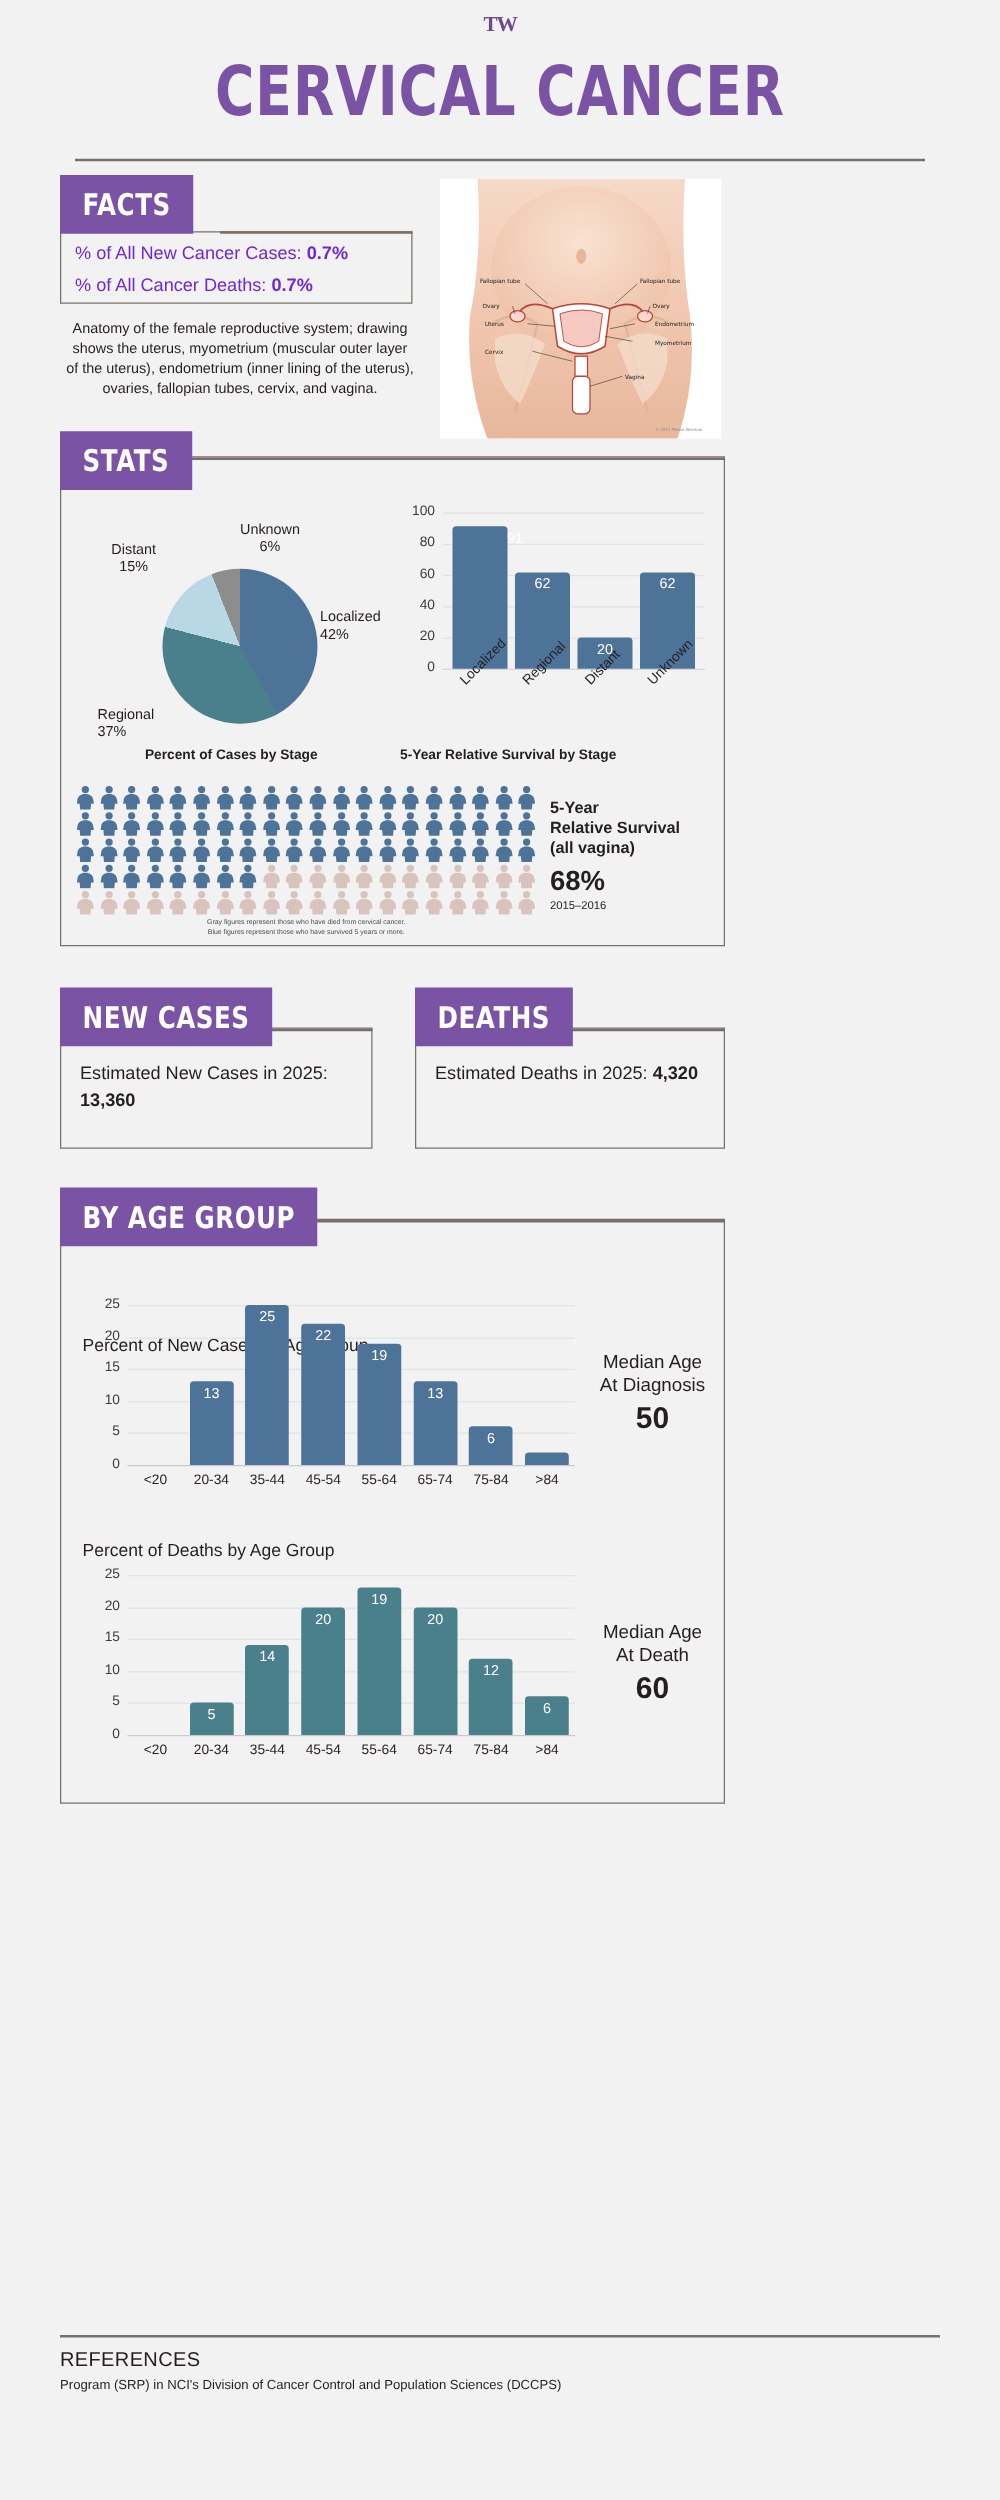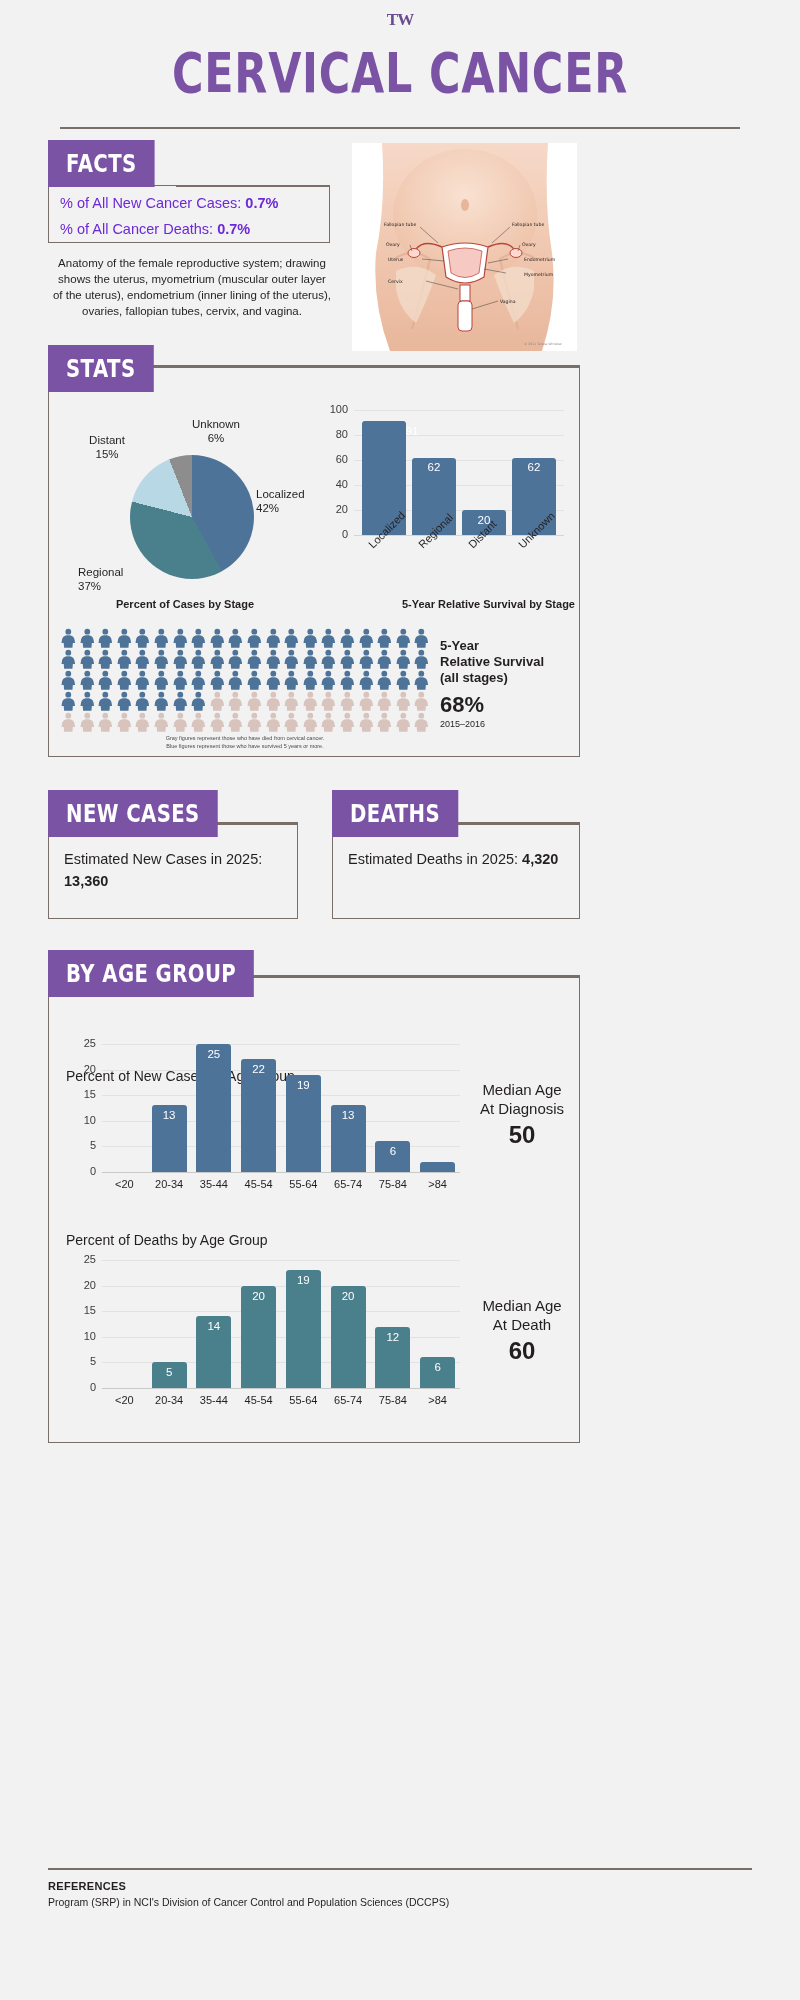--- a/index.html
+++ b/index.html
@@ -75,21 +75,21 @@
       #4a7f8c 151.2deg 284.4deg,
       #b9d8e5 284.4deg 338.4deg,
       #8d8d8d 338.4deg 360deg
     );
   }
   .pie-label { position: absolute; font-size: 11.5px; line-height: 14px; text-align: center; color: #231f20; }
   .pie-caption { position: absolute; left: 60px; top: 598px; width: 250px; text-align: center; font-size: 11px; font-weight: bold; }
 
   
   .surv-area { position: absolute; left: 320px; top: 400px; width: 255px; height: 215px; }
-  .surv-caption { position: absolute; left: 320px; top: 598px; width: 255px; text-align: right; font-size: 11px; font-weight: bold; }
+  .surv-caption { position: absolute; left: 320px; top: 598px; width: 255px; text-align: left; font-size: 11px; font-weight: bold; }
   .axis-label { position: absolute; font-size: 11px; color: #3b3b3b; text-align: right; width: 26px; }
   .gridline { position: absolute; height: 1px; background: #e2e2e2; }
   .bar { position: absolute; background: #4e7399; border-radius: 3px 3px 0 0; }
   .bar-val { position: absolute; color: #fff; font-size: 11.5px; text-align: center; }
   .xcat { position: absolute; font-size: 11px; color: #231f20; transform: rotate(-45deg); transform-origin: left top; white-space: nowrap; }
 
   
   .picto-area { position: absolute; left: 60px; top: 628px; width: 370px; height: 86px; }
   .picto-row { display: flex; gap: 2px; margin-bottom: 1px; }
   .person { width: 19px; height: 20px; }
@@ -114,21 +114,21 @@
   .age-badge { position: absolute; left: 48px; top: 950px; }
   .age-panel { position: absolute; left: 48px; top: 975px; width: 532px; height: 468px; }
   .age-rule { position: absolute; left: 245px; top: 976px; width: 335px; height: 1.5px; background: #7a6f68; }
   .chart-title { position: absolute; font-size: 14px; color: #231f20; }
   .median { position: absolute; text-align: center; width: 120px; }
   .median .m1 { font-size: 15px; line-height: 19px; }
   .median .m2 { font-size: 24px; font-weight: bold; margin-top: 3px; }
 
   
   .refs { position: absolute; left: 48px; top: 1880px; width: 700px; }
-  .refs h4 { font-size: 11px; font-weight: bold; letter-spacing: 0.3px; }
+  .refs h4 { font-size: 16px; font-weight: normal; letter-spacing: 0.3px; }
   .refs p { font-size: 10.5px; line-height: 14px; margin-top: 3px; }
   .refs-rule { position: absolute; left: 48px; top: 1868px; width: 704px; height: 1.5px; background: #7a6f68; }
 </style>
 </head>
 <body>
 
 <div class="logo">
   <div class="logo-mark">TW</div>
 </div>
 
@@ -683,21 +683,21 @@
       </svg>
     </div>
   </div>
 <div class="picto-note">
   <div>Gray figures represent those who have died from cervical cancer.</div>
   <div>Blue figures represent those who have survived 5 years or more.</div>
 </div>
 <div class="surv-box">
   <div class="t1">5-Year</div>
   <div class="t1">Relative Survival</div>
-  <div class="t1">(all stages)</div>
+  <div class="t1">(all vagina)</div>
   <div class="t2">68%</div>
   <div class="t3">2015–2016</div>
 </div>
 
 <div class="badge-wrap nc-badge">
   <span class="badge">NEW CASES</span>
 </div>
 <div class="nc-rule"></div>
 <div class="panel nc-panel"></div>
 <div class="nc-text">

